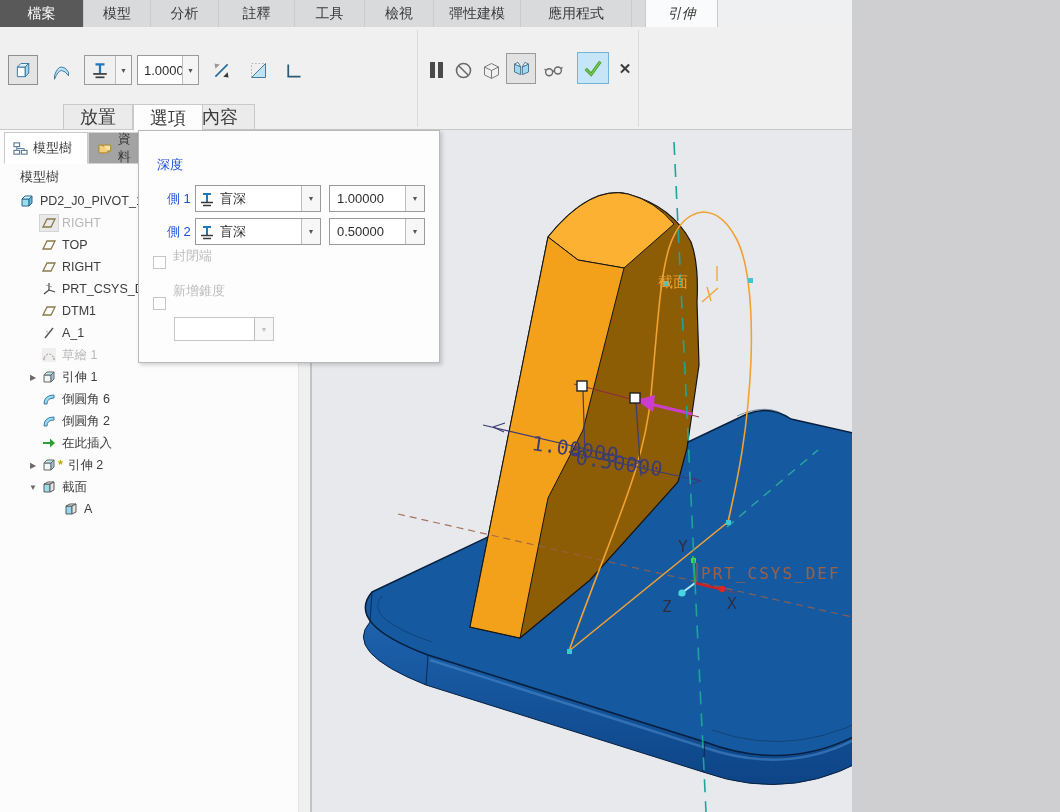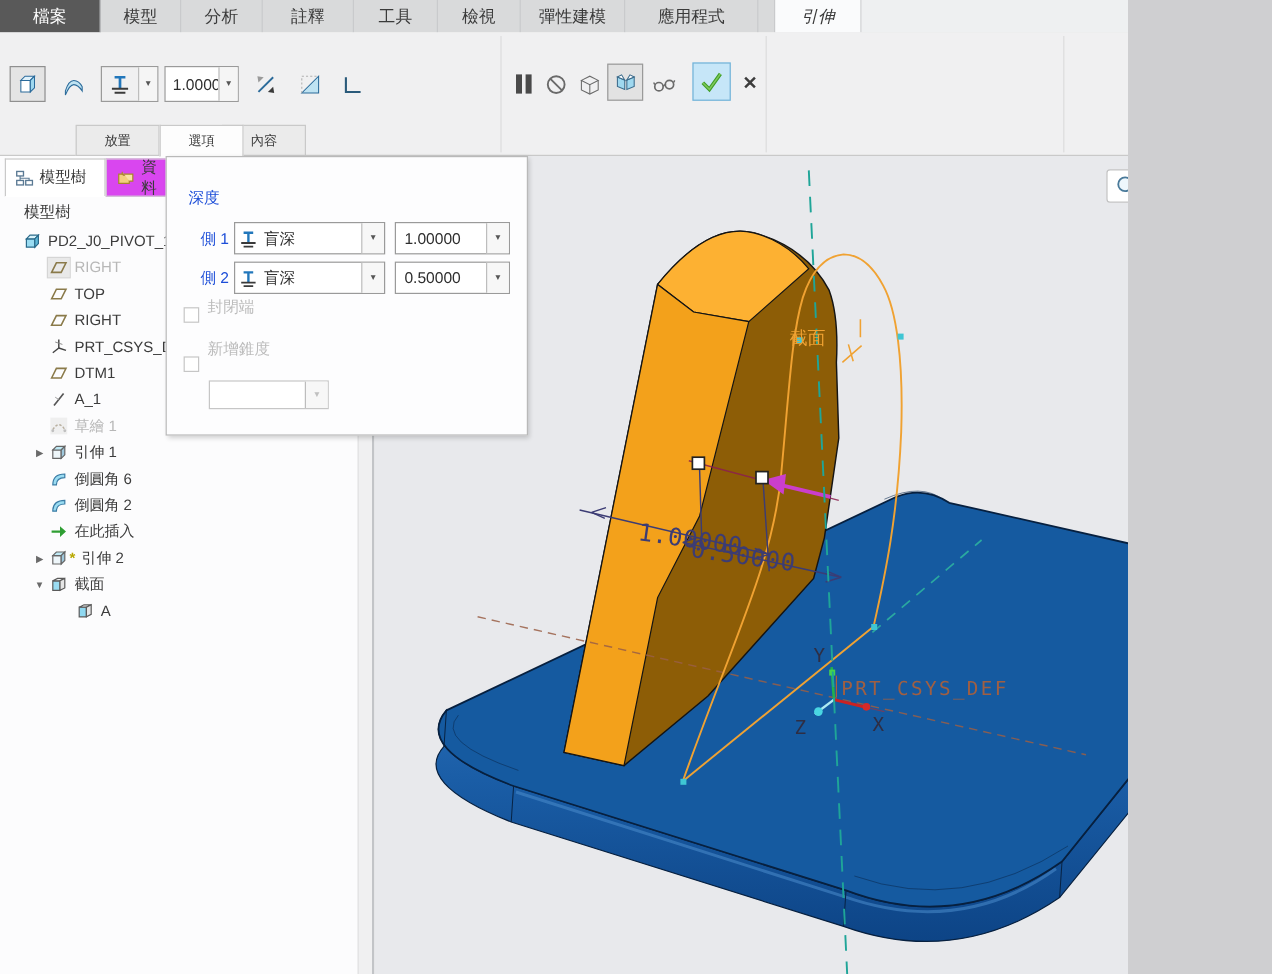--- a/index.html
+++ b/index.html
@@ -1,47 +1,47 @@
 <!DOCTYPE html>
 <html><head>
 <meta charset="utf-8">
 <style>
   html,body{margin:0;padding:0;background:#cfcfd1;}
-  #app{position:relative;width:940px;height:812px;background:#f0f0f1;overflow:hidden;
+  #app{position:relative;width:852px;height:812px;background:#f0f0f1;overflow:hidden;
        font-family:"Liberation Sans",sans-serif;font-size:13px;color:#3a3a3a;}
   
   #menubar{position:absolute;left:0;top:0;width:1060px;height:27px;background:#d9dadb;display:flex;align-items:stretch;}
   .mtab{display:flex;align-items:center;justify-content:center;font-size:14px;color:#3a3a3a;
         border-right:1px solid #c9cacc;box-sizing:border-box;cursor:default;}
   .mtab.file{background:#595959;color:#ffffff;}
   .mtab.active{background:#fafbfc;font-style:italic;margin-left:13px;border-left:1px solid #c9cacc;}
   #menubar .mfill{flex:1;background:#eef0f1;border-left:0;}
   
   #ribbon{position:absolute;left:0;top:27px;width:1060px;height:103px;background:#f0f0f1;border-bottom:1px solid #c9c9c9;box-sizing:border-box;}
   .rdiv{position:absolute;top:3px;height:97px;width:1px;background:#dcdcdd;}
   .ribbtn{position:absolute;width:30px;height:30px;display:flex;align-items:center;justify-content:center;box-sizing:border-box;}
   .ribbtn.sel{border:1px solid #8f8f8f;background:#e4e4e4;}
   .combo{position:absolute;height:30px;background:#ffffff;border:1px solid #9a9a9a;box-sizing:border-box;display:flex;align-items:stretch;}
   .combo .val{flex:1;display:flex;align-items:center;padding-left:6px;font-size:13px;color:#2e2e2e;overflow:hidden;white-space:nowrap;}
   .combo .arr{width:15px;display:flex;align-items:center;justify-content:center;border-left:1px solid #bdbdbd;background:#f5f5f5;color:#555;font-size:7px;}
-  .dash-tab{position:absolute;top:77px;height:26px;display:flex;align-items:center;justify-content:center;font-size:11px;
+  .dash-tab{position:absolute;top:77px;height:26px;display:flex;align-items:center;justify-content:center;font-size:18px;
             background:#ebebeb;border:1px solid #c9c9c9;box-sizing:border-box;}
   .dash-tab.active{background:#fdfdfd;border-bottom:1px solid #fdfdfd;height:27px;z-index:3;}
   .tgl{position:absolute;box-sizing:border-box;display:flex;align-items:center;justify-content:center;}
   .tgl.on{border:1px solid #9a9a9a;background:#e2e2e2;}
   .okbox{position:absolute;box-sizing:border-box;background:#c6e6f8;border:1px solid #74b2d6;display:flex;align-items:center;justify-content:center;}
   .pausebar{display:inline-block;width:5px;height:16px;background:#4a4a4a;margin:0 1.5px;}
   .xglyph{font-size:15px;font-weight:bold;color:#3c3c3c;}
   
   #sidebar{position:absolute;left:0;top:130px;width:312px;height:682px;background:#fcfcfd;}
   #sb-gutter{position:absolute;left:298px;top:0;width:12px;height:682px;background:#f0f0f1;border-left:1px solid #e2e2e2;}
   #sb-divider{position:absolute;left:310px;top:0;width:2px;height:682px;background:#c2c4c7;}
   .sbtab{position:absolute;top:2px;height:32px;display:flex;align-items:center;padding:0 8px;box-sizing:border-box;font-size:13px;gap:5px;}
   .sbtab.active{background:#ffffff;border:1px solid #c9c9c9;border-bottom:1px solid #ffffff;z-index:2;}
-  .sbtab.plain{background:#d946ef;border:1px solid #d2d2d2;}
+  .sbtab.plain{background:#a3a3a3;border:1px solid #d2d2d2;}
   #sb-header{position:absolute;left:20px;top:38px;font-size:13px;color:#3a3a3a;}
   #tree{position:absolute;left:0;top:60px;width:298px;}
   .trow{position:relative;height:22px;display:flex;align-items:center;font-size:12.5px;color:#3c3c3c;white-space:nowrap;overflow:hidden;}
   .trow .exp{width:14px;font-size:8px;color:#6a6a6a;text-align:center;flex:none;}
   .trow .ticon{width:18px;height:16px;flex:none;display:flex;align-items:center;justify-content:center;}
   .trow .ticon.boxed{background:#e9e9e9;outline:1px solid #d5d5d5;}
   .trow.muted{color:#b7b7b7;}
   .trow .pref{color:#b8a800;font-weight:bold;margin-right:1px;}
   .trow .lbl{margin-left:4px;}
   

